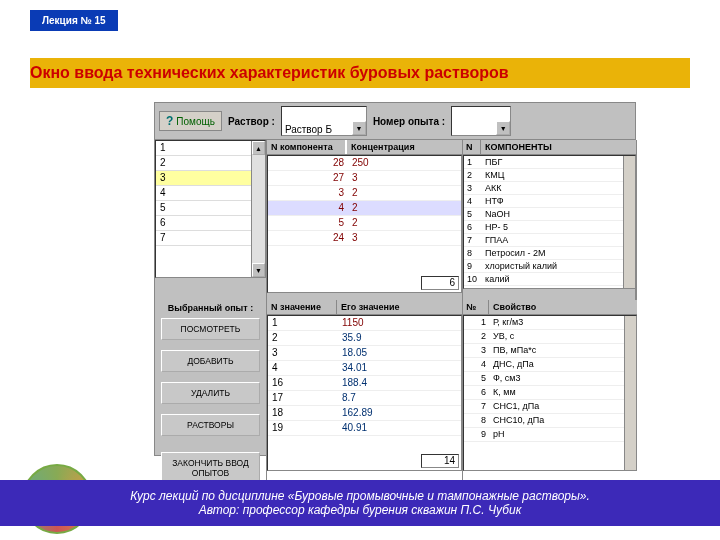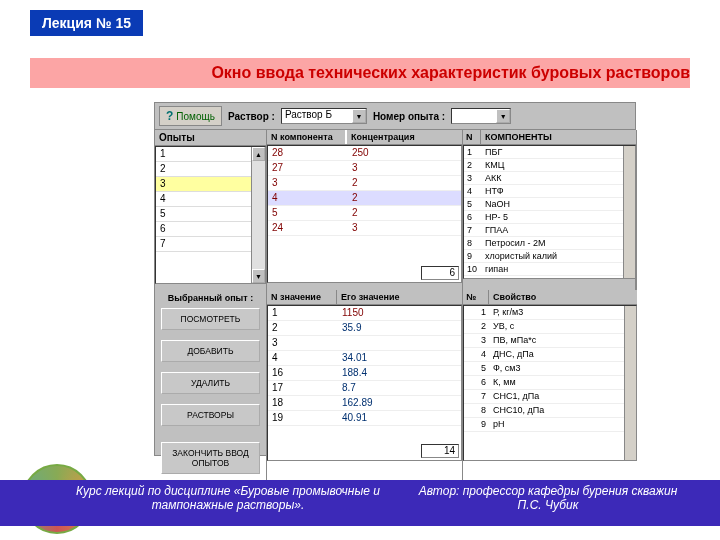--- a/index.html
+++ b/index.html
@@ -10,32 +10,32 @@
     font-family: Arial, sans-serif;
     background: #fff;
     position: relative;
     overflow: hidden;
   }
   .lecture-badge {
     position: absolute;
     top: 10px; left: 30px;
     background: #0a3bb5;
     color: #fff;
-    font-size: 14px;
+    font-size: 10px;
     font-weight: bold;
     padding: 5px 12px;
   }
   .title-bar {
     position: absolute;
     top: 58px; left: 30px; right: 30px;
-    background: #fca5a5;
+    background: #eab308;
     color: #c00;
     font-size: 16px;
     font-weight: bold;
-    text-align: right;
+    text-align: left;
     padding: 6px 0;
   }
   .app-window {
     position: absolute;
     top: 102px;
     left: 154px;
     width: 482px;
     height: 354px;
     background: #c0c0c0;
     border: 1px solid #888;
@@ -59,24 +59,24 @@
     background: #d4d0c8;
     padding: 2px 6px;
     font-size: 10px;
     color: #006000;
     cursor: pointer;
   }
   .help-btn .qmark { color: #007070; font-weight: bold; font-size: 12px; }
   .tb-label { font-weight: bold; }
   .combo {
     display: flex;
-    align-items: flex-start;
+    align-items: flex-end;
     background: #fff;
     border: 1px inset #888;
-    height: 16px;
+    height: 30px;
     padding-left: 3px;
     font-size: 10px;
     min-width: 70px;
   }
   .combo .arrow {
     width: 14px; height: 14px;
     background: #c0c0c0;
     border: 1px outset #fff;
     display: flex; align-items: center; justify-content: center;
     font-size: 7px;
@@ -140,21 +140,21 @@
   .dbl-head div { padding: 2px 4px; }
   .dbl-head div:first-child { width: 80px; border-right: 2px solid #ffffff; }
   .dbl-head div:last-child { flex: 1; }
   .dbl-body { background: #fff; border: 1px inset #888; position: relative; }
   .dbl-row {
     display: flex;
     border-bottom: 1px solid #eee;
     font-size: 10px;
     height: 15px;
   }
-  .dbl-row .c1 { width: 80px; padding: 1px 4px; color: #800000; }
+  .dbl-row .c1 { width: 80px; padding: 1px 4px; color: #800000; text-align: right; }
   .dbl-row .c2 { flex: 1; padding: 1px 4px; color: #800000; }
   .dbl-row.selected { background: #dcdcff; }
   .bottom-input {
     position: absolute;
     bottom: 2px; left: 2px; right: 2px;
     display: flex;
     justify-content: flex-end;
   }
   .small-input {
     width: 38px;
@@ -217,21 +217,21 @@
     position:absolute;
     bottom:14px; left:0; right:0;
     height: 46px;
     background:#3c29b8;
     color:#fff;
     font-style: italic;
     font-size: 12px;
     text-align:center;
     padding: 4px 40px;
     display:flex;
-    flex-direction:row;
+    flex-direction:column;
     justify-content:center;
   }
   .logo {
     position:absolute;
     bottom: 6px; left: 22px;
     width: 70px; height: 70px;
     border-radius: 50%;
     background:
       radial-gradient(circle at center, #fff 0 40%, transparent 41%),
       conic-gradient(#8a5, #d94, #c55, #6a8, #8a5);
@@ -258,21 +258,20 @@
     <span class="tb-label">Номер опыта :</span>
     <div class="combo" style="min-width:60px;">
       <span></span>
       <span class="arrow">▼</span>
     </div>
   </div>
 
   <div class="main-grid">
 
     <div class="cell opyty-panel">
-      <div class="panel-title">Опыты</div>
       <div class="scrollbox" style="height:138px;">
         <div class="opyty-list">
           <div class="opyty-row">1</div>
           <div class="opyty-row">2</div>
           <div class="opyty-row sel">3</div>
           <div class="opyty-row">4</div>
           <div class="opyty-row">5</div>
           <div class="opyty-row">6</div>
           <div class="opyty-row">7</div>
         </div>
@@ -360,21 +359,21 @@
             <div class="comp-row">
               <div class="n">8</div>
               <div class="nm">Петросил - 2М</div>
             </div>
             <div class="comp-row">
               <div class="n">9</div>
               <div class="nm">хлористый калий</div>
             </div>
             <div class="comp-row">
               <div class="n">10</div>
-              <div class="nm">гипан</div>
+              <div class="nm">калий</div>
             </div>
           </div>
         <div class="scroll-mini"></div>
       </div>
     </div>
 
     <div class="cell left-bottom">
       <div class="side-label">Выбранный опыт :</div>
       <div class="side-btns">
         <div class="side-btn">ПОСМОТРЕТЬ</div>
@@ -395,20 +394,21 @@
             <div class="prop-row first">
               <div class="c1">1</div>
               <div class="c2">1150</div>
             </div>
             <div class="prop-row">
               <div class="c1">2</div>
               <div class="c2">35.9</div>
             </div>
             <div class="prop-row">
               <div class="c1">3</div>
+              <div class="c2">18.05</div>
             </div>
             <div class="prop-row">
               <div class="c1">4</div>
               <div class="c2">34.01</div>
             </div>
             <div class="prop-row">
               <div class="c1">16</div>
               <div class="c2">188.4</div>
             </div>
             <div class="prop-row">

